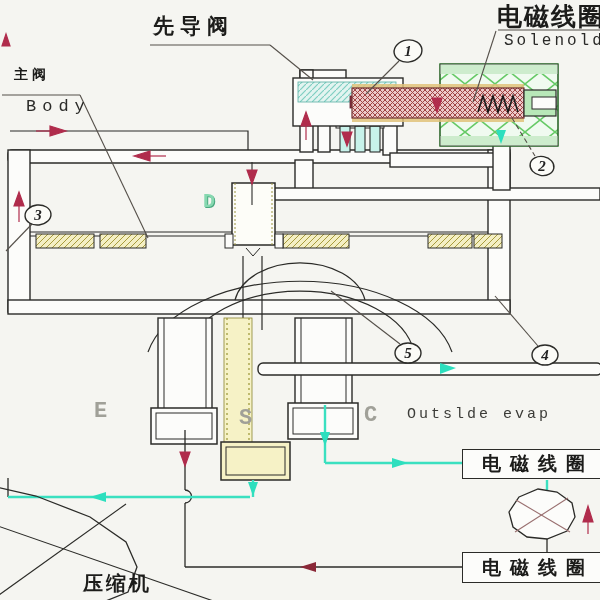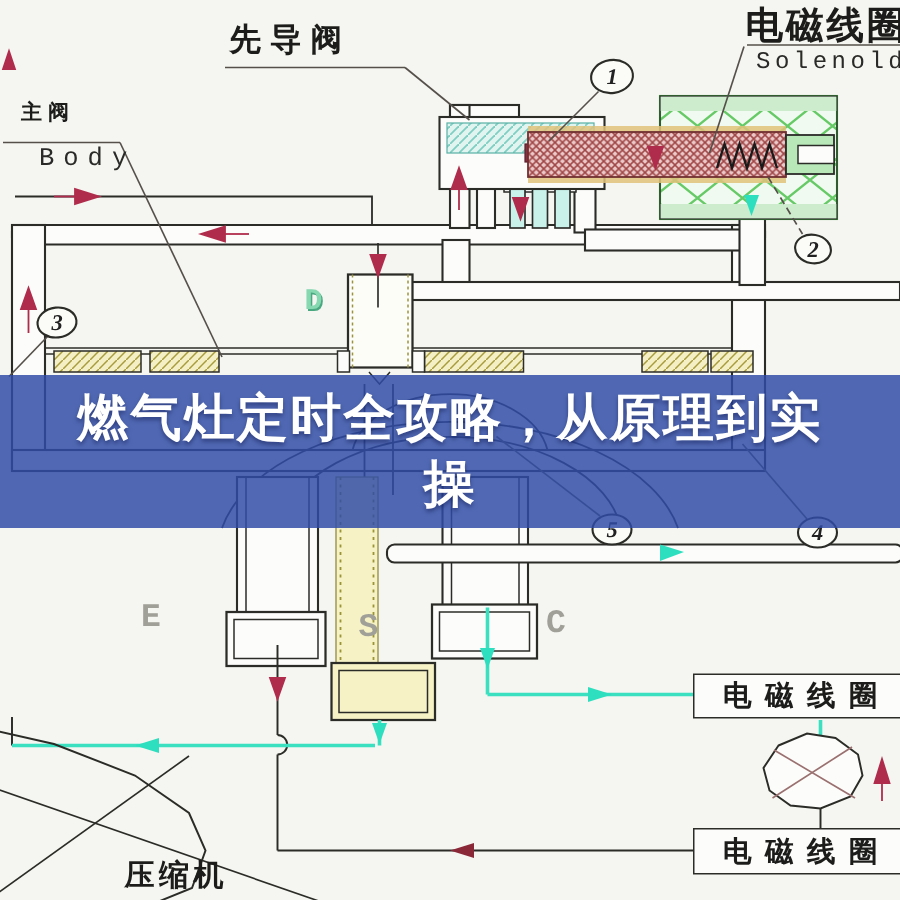--- a/index.html
+++ b/index.html
@@ -241,27 +241,25 @@
 <div class="lbl mono" style="left:16px;top:97px;font-size:17px;letter-spacing:6px;margin-left:10px;">Body</div>
 
 <div class="lbl zh" style="left:497px;top:0px;font-size:25px;letter-spacing:2px;">电磁线圈</div>
 <div class="lbl mono" style="left:504px;top:32px;font-size:16px;letter-spacing:3px;">Solenold</div>
 
 <div class="lbl" style="left:203px;top:190px;font-size:20px;font-weight:bold;color:#86d8b0;text-shadow:1px 1px 0 #4aa880;font-family:'Liberation Mono','DejaVu Sans Mono',monospace;">D</div>
 <div class="lbl portletter" style="left:94px;top:399px;font-size:22px;">E</div>
 <div class="lbl portletter" style="left:239px;top:406px;font-size:22px;">S</div>
 <div class="lbl portletter" style="left:364px;top:403px;font-size:22px;">C</div>
 
+<div class="lbl mono" style="left:407px;top:406px;font-size:15px;letter-spacing:3px;color:#3c3c38;">Outslde evap</div>
 
 <div class="lbl zh" style="left:83px;top:570px;font-size:20px;letter-spacing:3px;">压缩机</div>
 
 <div class="unitbox" style="left:462px;top:449px;width:143px;height:30px;">
   <span>电磁线圈</span>
 </div>
 <div class="unitbox" style="left:462px;top:552px;width:143px;height:31px;">
   <span>电磁线圈</span>
 </div>
 
-<div id="banner">
-  <div class="title">燃气灶定时全攻略，从原理到实操</div>
+
 </div>
 
-</div>
-
 </body></html>

